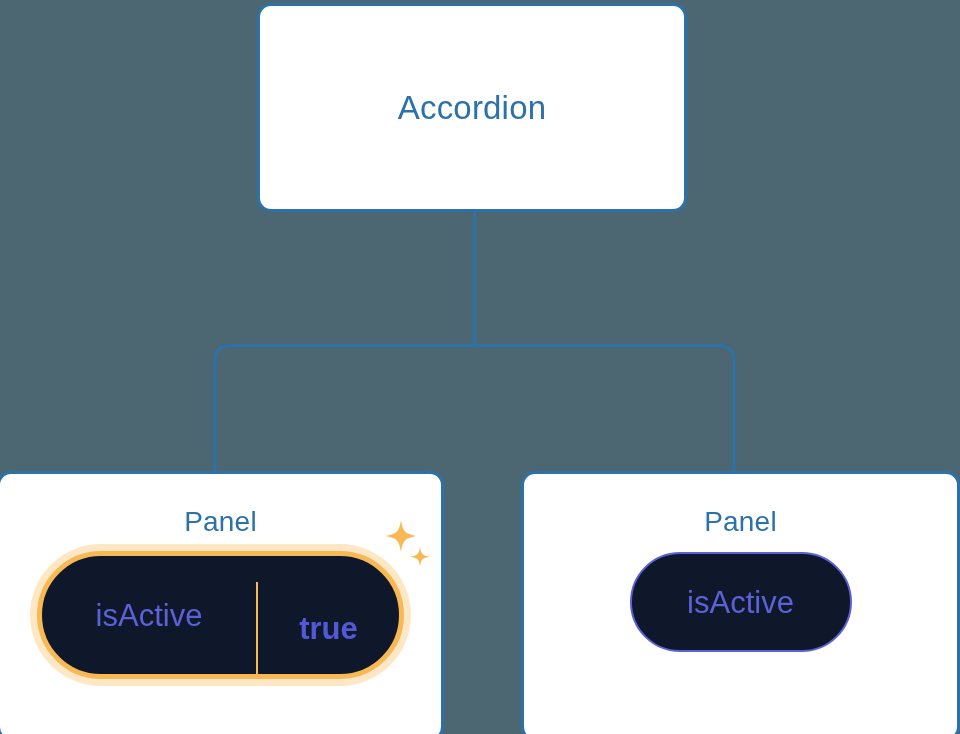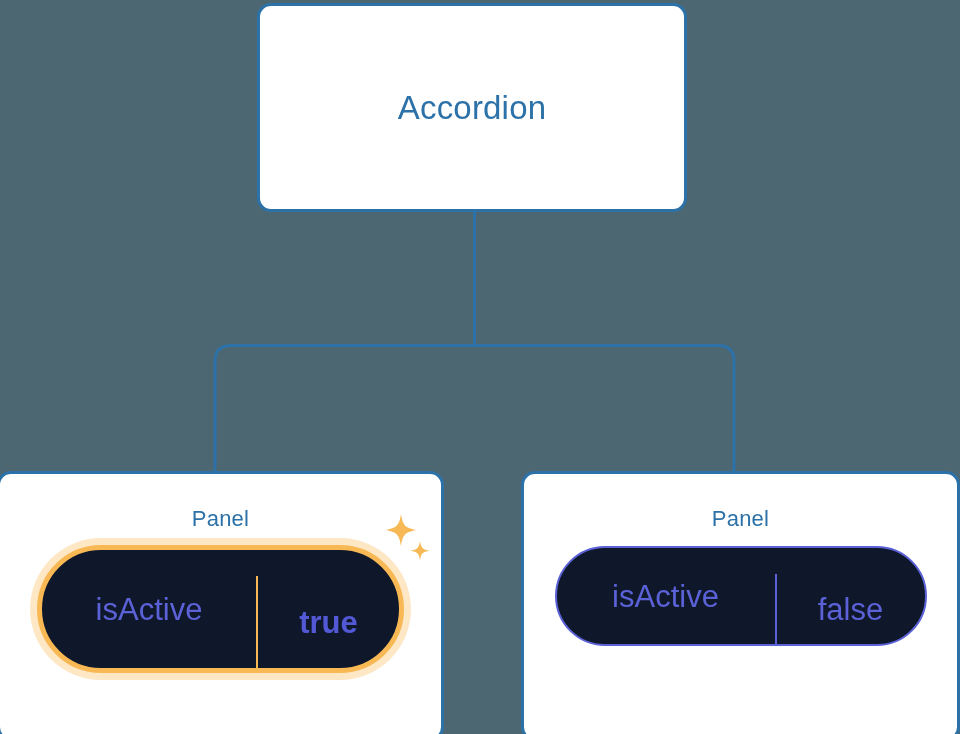--- a/index.html
+++ b/index.html
@@ -66,21 +66,21 @@
   
   .panel-node {
     top: 471px;
     height: 270px;
     padding-top: 34px;
   }
 
   #node-panel-left  { left: -3px;  width: 447px; }
   #node-panel-right { left: 521px; width: 439px; }
 
-  .panel-node .node-title { font-size: 22px; }
+  .panel-node .node-title { font-size: 28px; }
   #node-panel-left  .node-title { margin-bottom: 8px; }
   #node-panel-right .node-title { margin-bottom: 16px; }
 
   
   .prop-pill {
     position: relative;
     display: flex;
     align-items: stretch;
     border-radius: 999px;
     background: #0f172a;
@@ -167,17 +167,16 @@
   </div>
 
   <div class="node panel-node" id="node-panel-right">
 
     <span class="node-title">Panel</span>
 
     <div class="prop-pill plain">
 
       <span class="prop-cell prop-key">isActive</span>
 
-      <span class="prop-cell prop-value">false</span>
     </div>
   </div>
 
 </div>
 
 </body></html>

